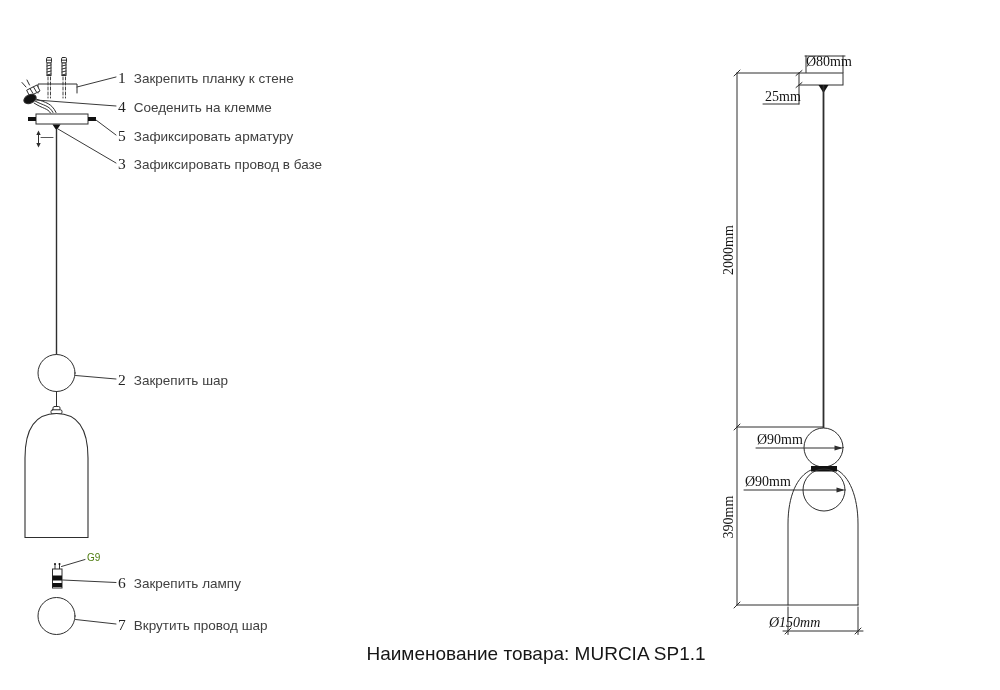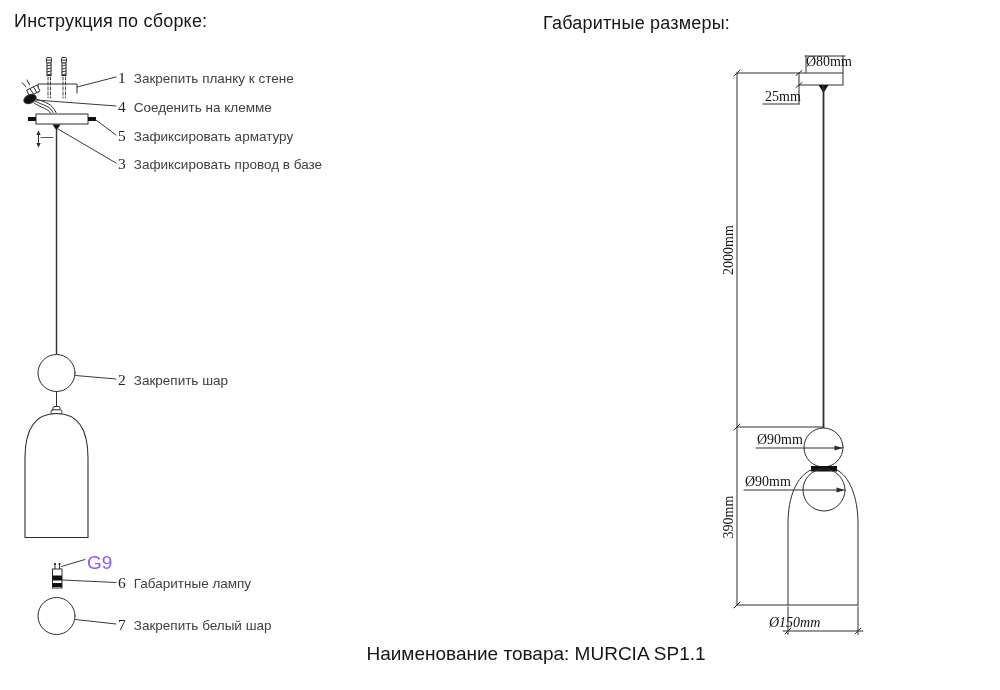--- a/index.html
+++ b/index.html
@@ -8,21 +8,21 @@
     font-family:"Liberation Sans", sans-serif;color:#1a1a1a;overflow:hidden;
   }
   #drawing{position:absolute;left:0;top:0;}
   .abs{position:absolute;white-space:nowrap;}
   .title{font-size:18px;letter-spacing:.2px;color:#161616;}
   .step{display:flex;align-items:baseline;gap:0;}
   .step .num{font-family:"Liberation Serif", serif;font-size:15.5px;color:#222;}
   .step .lbl{font-size:13.5px;margin-left:8px;color:#404040;}
   .dim{font-family:"Liberation Serif", serif;font-size:14px;color:#141414;}
   .dim.rot{width:90px;text-align:center;transform:rotate(-90deg);transform-origin:center;}
-  .socket{font-size:19px;color:#8b5cf6;}
+  .socket{font-size:10px;color:#4d7c0f;}
   .footer{width:1000px;text-align:center;font-size:19px;color:#161616;padding-left:36px;}
 </style>
 </head>
 <body>
 
 <div id="stage">
 
   <svg id="drawing" width="1000" height="690" viewBox="0 0 1000 690">
     <g stroke="#2e2e2e" stroke-width="1" fill="none" stroke-linecap="round">
 
@@ -169,22 +169,20 @@
           <line x1="788" y1="607" x2="788" y2="634.5"></line>
           <line x1="858" y1="607" x2="858" y2="634.5"></line>
           <line x1="783" y1="631" x2="863" y2="631"></line>
           <line x1="785" y1="634" x2="791" y2="628"></line>
           <line x1="855" y1="634" x2="861" y2="628"></line>
         </g>
       </g>
     </g>
   </svg>
 
-  <div class="abs title" style="left:14px;top:11px;">Инструкция по сборке:</div>
-  <div class="abs title" style="left:543px;top:13px;">Габаритные размеры:</div>
 
   <div class="abs step" style="left:118px;top:69px;">
     <span class="num">1</span>
     <span class="lbl">Закрепить планку к стене</span>
   </div>
   <div class="abs step" style="left:118px;top:98px;">
     <span class="num">4</span>
     <span class="lbl">Соеденить на клемме</span>
   </div>
   <div class="abs step" style="left:118px;top:127px;">
@@ -194,25 +192,25 @@
   <div class="abs step" style="left:118px;top:155px;">
     <span class="num">3</span>
     <span class="lbl">Зафиксировать провод в базе</span>
   </div>
   <div class="abs step" style="left:118px;top:371px;">
     <span class="num">2</span>
     <span class="lbl">Закрепить шар</span>
   </div>
   <div class="abs step" style="left:118px;top:574px;">
     <span class="num">6</span>
-    <span class="lbl">Габаритные лампу</span>
+    <span class="lbl">Закрепить лампу</span>
   </div>
   <div class="abs step" style="left:118px;top:616px;">
     <span class="num">7</span>
-    <span class="lbl">Закрепить белый шар</span>
+    <span class="lbl">Вкрутить провод шар</span>
   </div>
 
   <div class="abs socket" style="left:87px;top:552px;">G9</div>
 
   <div class="abs dim" style="left:806px;top:54px;">Ø80mm</div>
   <div class="abs dim" style="left:765px;top:89px;">25mm</div>
   <div class="abs dim rot" style="left:684px;top:242px;">2000mm</div>
   <div class="abs dim" style="left:757px;top:432px;">Ø90mm</div>
   <div class="abs dim" style="left:745px;top:474px;">Ø90mm</div>
   <div class="abs dim rot" style="left:684px;top:509px;">390mm</div>

